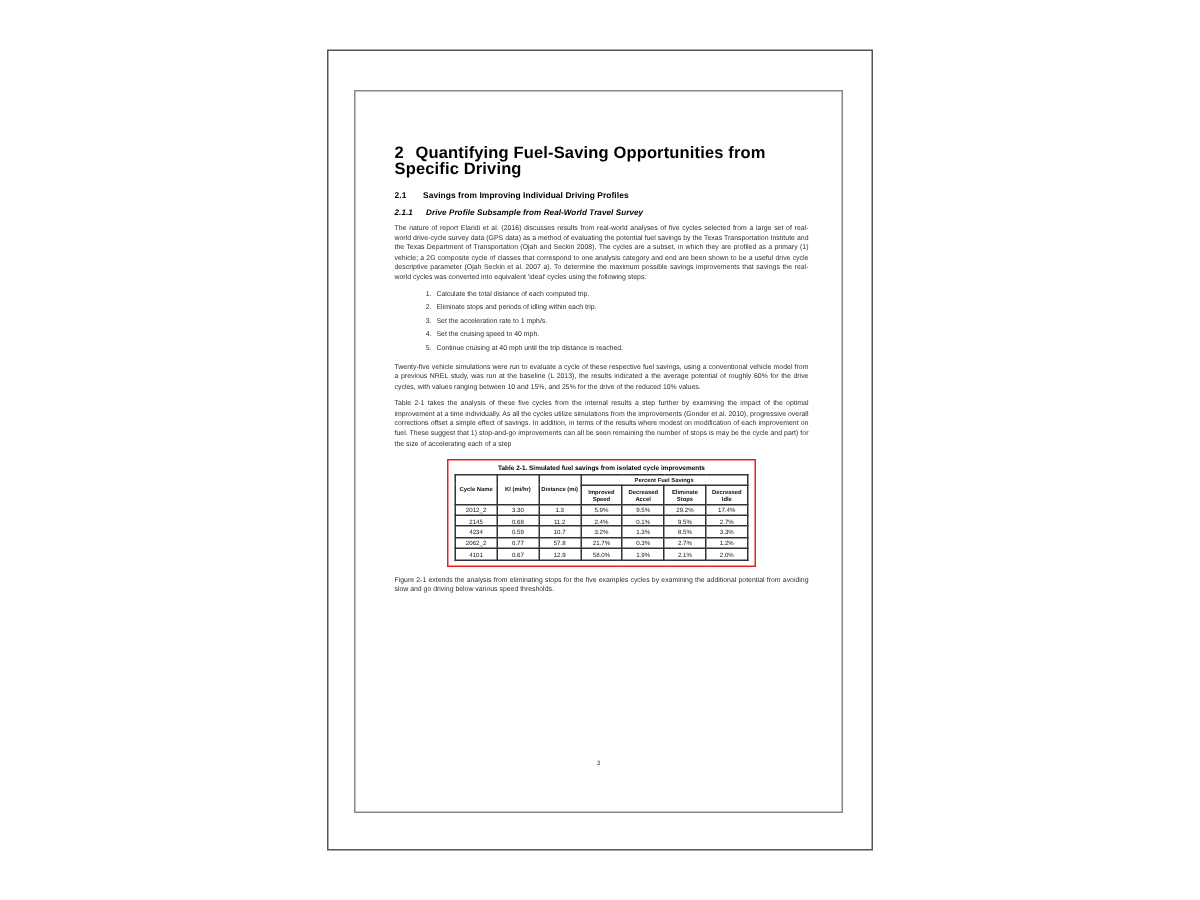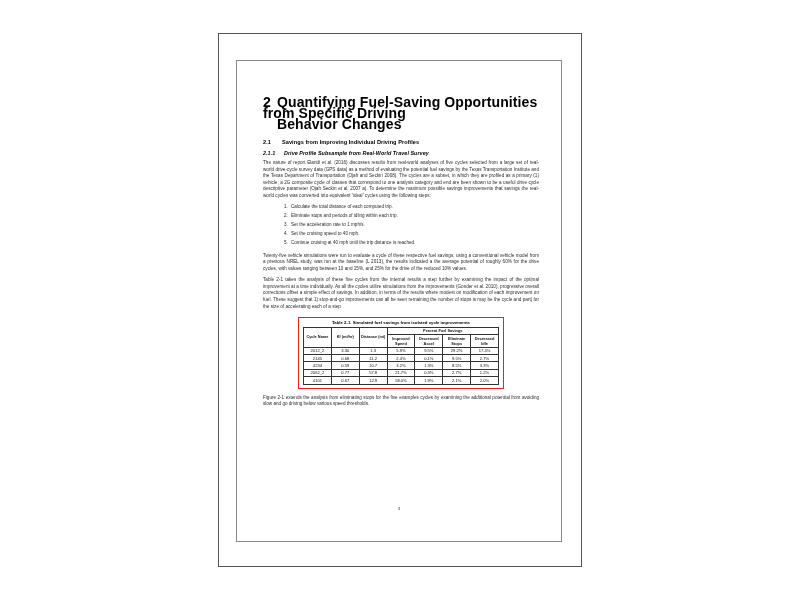--- a/index.html
+++ b/index.html
@@ -40,21 +40,21 @@
     box-sizing: border-box;
     overflow: hidden;
   }
   .content {
     position: absolute;
     left: 26px;
     top: 36px;
     width: 276px;
   }
   .h1 {
-    font-size: 14px;
+    font-size: 11px;
     font-weight: bold;
     color: #000;
     line-height: 11px;
     letter-spacing: 0.1px;
     margin-bottom: 8px;
   }
   .h1 .num { display: inline-block; width: 14px; }
   .h1 .l2 { display: block; margin-left: 14px; }
   .h2 {
     font-size: 5.6px;
@@ -157,21 +157,20 @@
 
 <div id="page-wrap">
 
   <div class="sheet"></div>
 
   <div class="text-frame">
     <div class="content">
 
       <div class="h1">
         <span class="num">2</span><span>Quantifying Fuel-Saving Opportunities from Specific Driving</span>
-        <span class="l2">Behavior Changes</span>
       </div>
 
       <div class="h2">
         <span class="num">2.1</span><span>Savings from Improving Individual Driving Profiles</span>
       </div>
 
       <div class="h3">
         <span class="num">2.1.1</span><span>Drive Profile Subsample from Real-World Travel Survey</span>
       </div>
 

